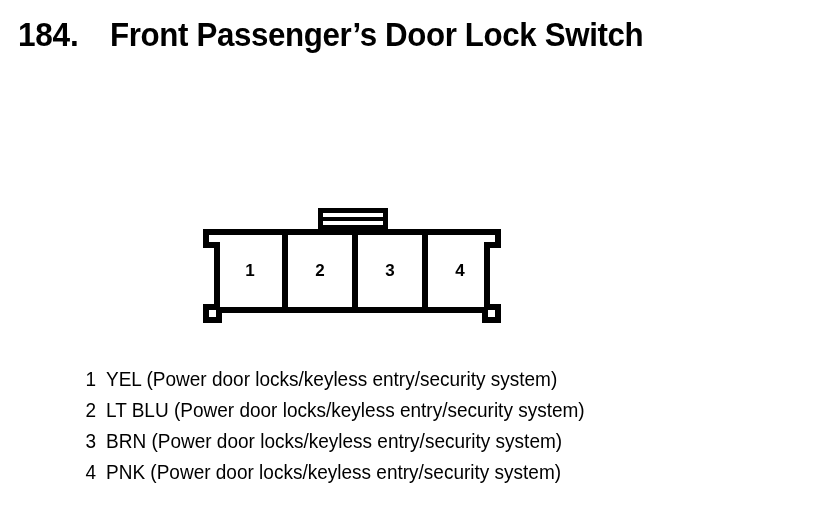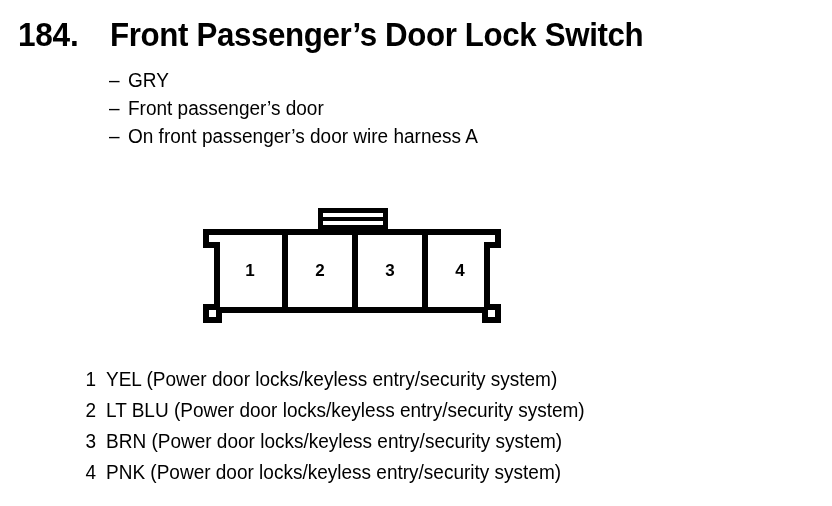--- a/index.html
+++ b/index.html
@@ -129,31 +129,20 @@
 </head>
 <body>
 
 <div id="page">
 
   <div id="header-block">
     <div id="title-number">184.</div>
     <div id="title-text">Front Passenger’s Door Lock Switch</div>
   </div>
 
-  <div id="bullet-list">
-    <div class="bullet-row">
-      <span class="bullet-dash">–</span><span class="bullet-label">GRY</span>
-    </div>
-    <div class="bullet-row">
-      <span class="bullet-dash">–</span><span class="bullet-label">Front passenger’s door</span>
-    </div>
-    <div class="bullet-row">
-      <span class="bullet-dash">–</span><span class="bullet-label">On front passenger’s door wire harness A</span>
-    </div>
-  </div>
 
   <div id="connector-figure">
     <svg id="connector-svg" width="325" height="125" viewBox="0 0 325 125" xmlns="http://www.w3.org/2000/svg">
 
       <g>
         <rect x="122" y="8" width="70" height="22" fill="#000000"></rect>
         <rect x="127" y="13" width="60" height="4" fill="#ffffff"></rect>
         <rect x="127" y="21" width="60" height="4" fill="#ffffff"></rect>
       </g>
 

